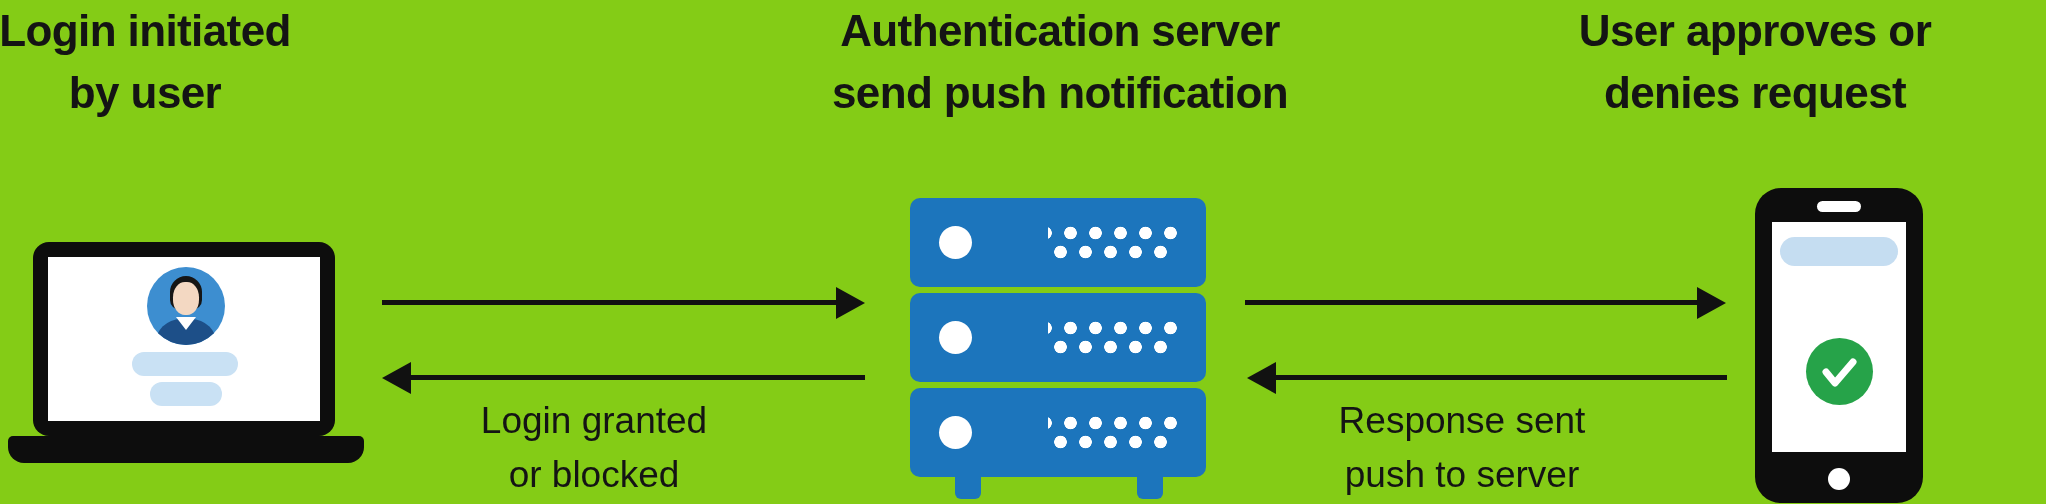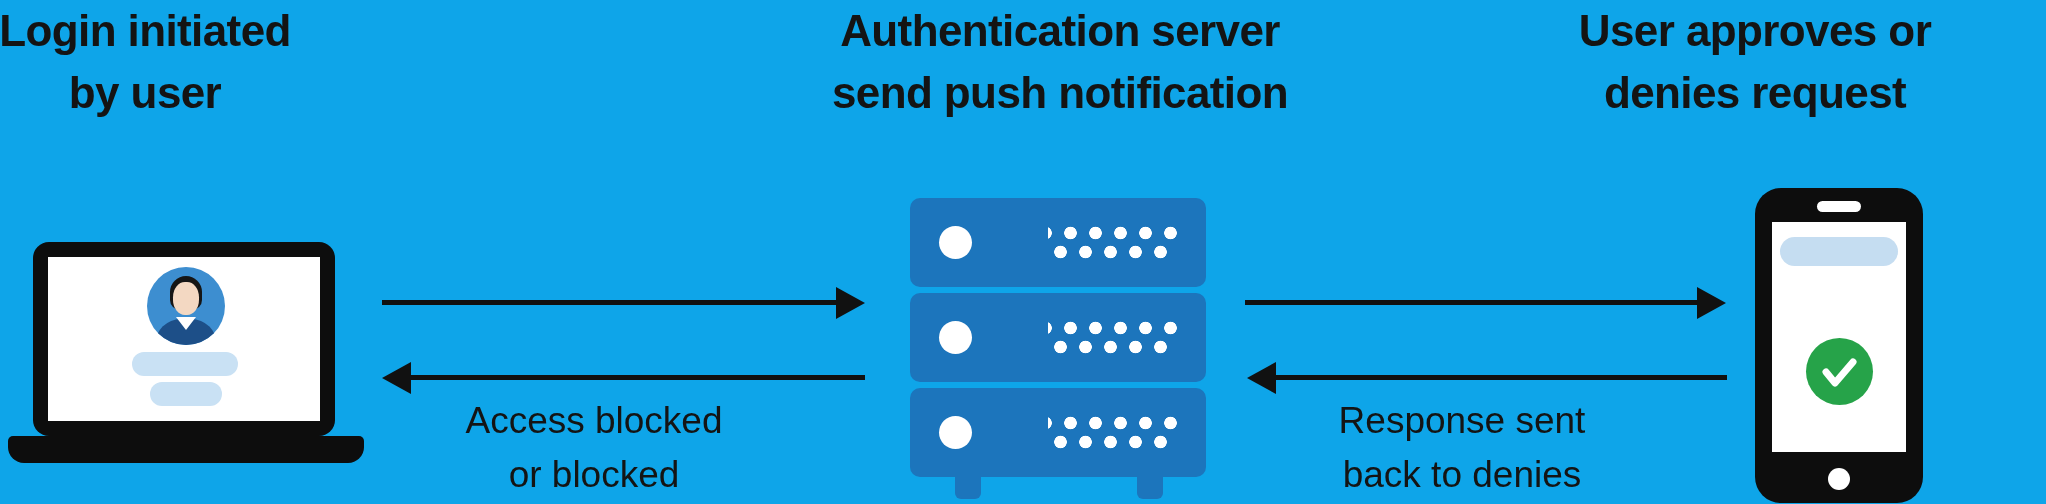--- a/index.html
+++ b/index.html
@@ -1,19 +1,19 @@
 <!DOCTYPE html>
 <html><head>
 <meta charset="utf-8">
 <style>
   * { margin:0; padding:0; box-sizing:border-box; }
   html,body { background:#ffffff; }
   #canvas {
     position:relative; width:2046px; height:504px;
-    background:#0ea5e9; overflow:hidden;
+    background:#84cc16; overflow:hidden;
     font-family:"Liberation Sans", sans-serif; color:#121212;
   }
   .abs { position:absolute; }
 
   
   .stage-title {
     position:absolute; top:0; text-align:center; white-space:pre-line;
     font-size:44px; line-height:62px; font-weight:700; letter-spacing:-0.6px; color:#141414;
   }
   #title-left   { left:-15px;  width:320px; }
@@ -110,21 +110,21 @@
   </div>
 
   <div id="arrow-login" class="arrow to-right">
     <div class="shaft"></div>
     <div class="tri"></div>
   </div>
   <div id="arrow-access" class="arrow to-left">
     <div class="shaft"></div>
     <div class="tri"></div>
   </div>
-  <div id="label-access" class="flow-label">Access blocked
+  <div id="label-access" class="flow-label">Login granted
 or blocked</div>
 
   <div class="abs server">
     <div id="srv-u1" class="srv-unit">
       <div class="srv-led"></div>
       <div class="srv-dots"></div>
     </div>
     <div id="srv-u2" class="srv-unit">
       <div class="srv-led"></div>
       <div class="srv-dots"></div>
@@ -139,21 +139,21 @@
 
   <div id="arrow-push" class="arrow to-right">
     <div class="shaft"></div>
     <div class="tri"></div>
   </div>
   <div id="arrow-response" class="arrow to-left">
     <div class="shaft"></div>
     <div class="tri"></div>
   </div>
   <div id="label-response" class="flow-label">Response sent
-back to denies</div>
+push to server</div>
 
   <div class="abs phone">
     <div class="phone-body"></div>
     <div class="phone-speaker"></div>
     <div class="phone-screen">
       <div class="phone-notif"></div>
       <div class="check-circle">
         <svg width="67" height="67" viewBox="0 0 67 67">
           <polyline points="20,34 29,45 47,24" fill="none" stroke="#ffffff" stroke-width="7" stroke-linecap="round" stroke-linejoin="round"></polyline>
         </svg>

